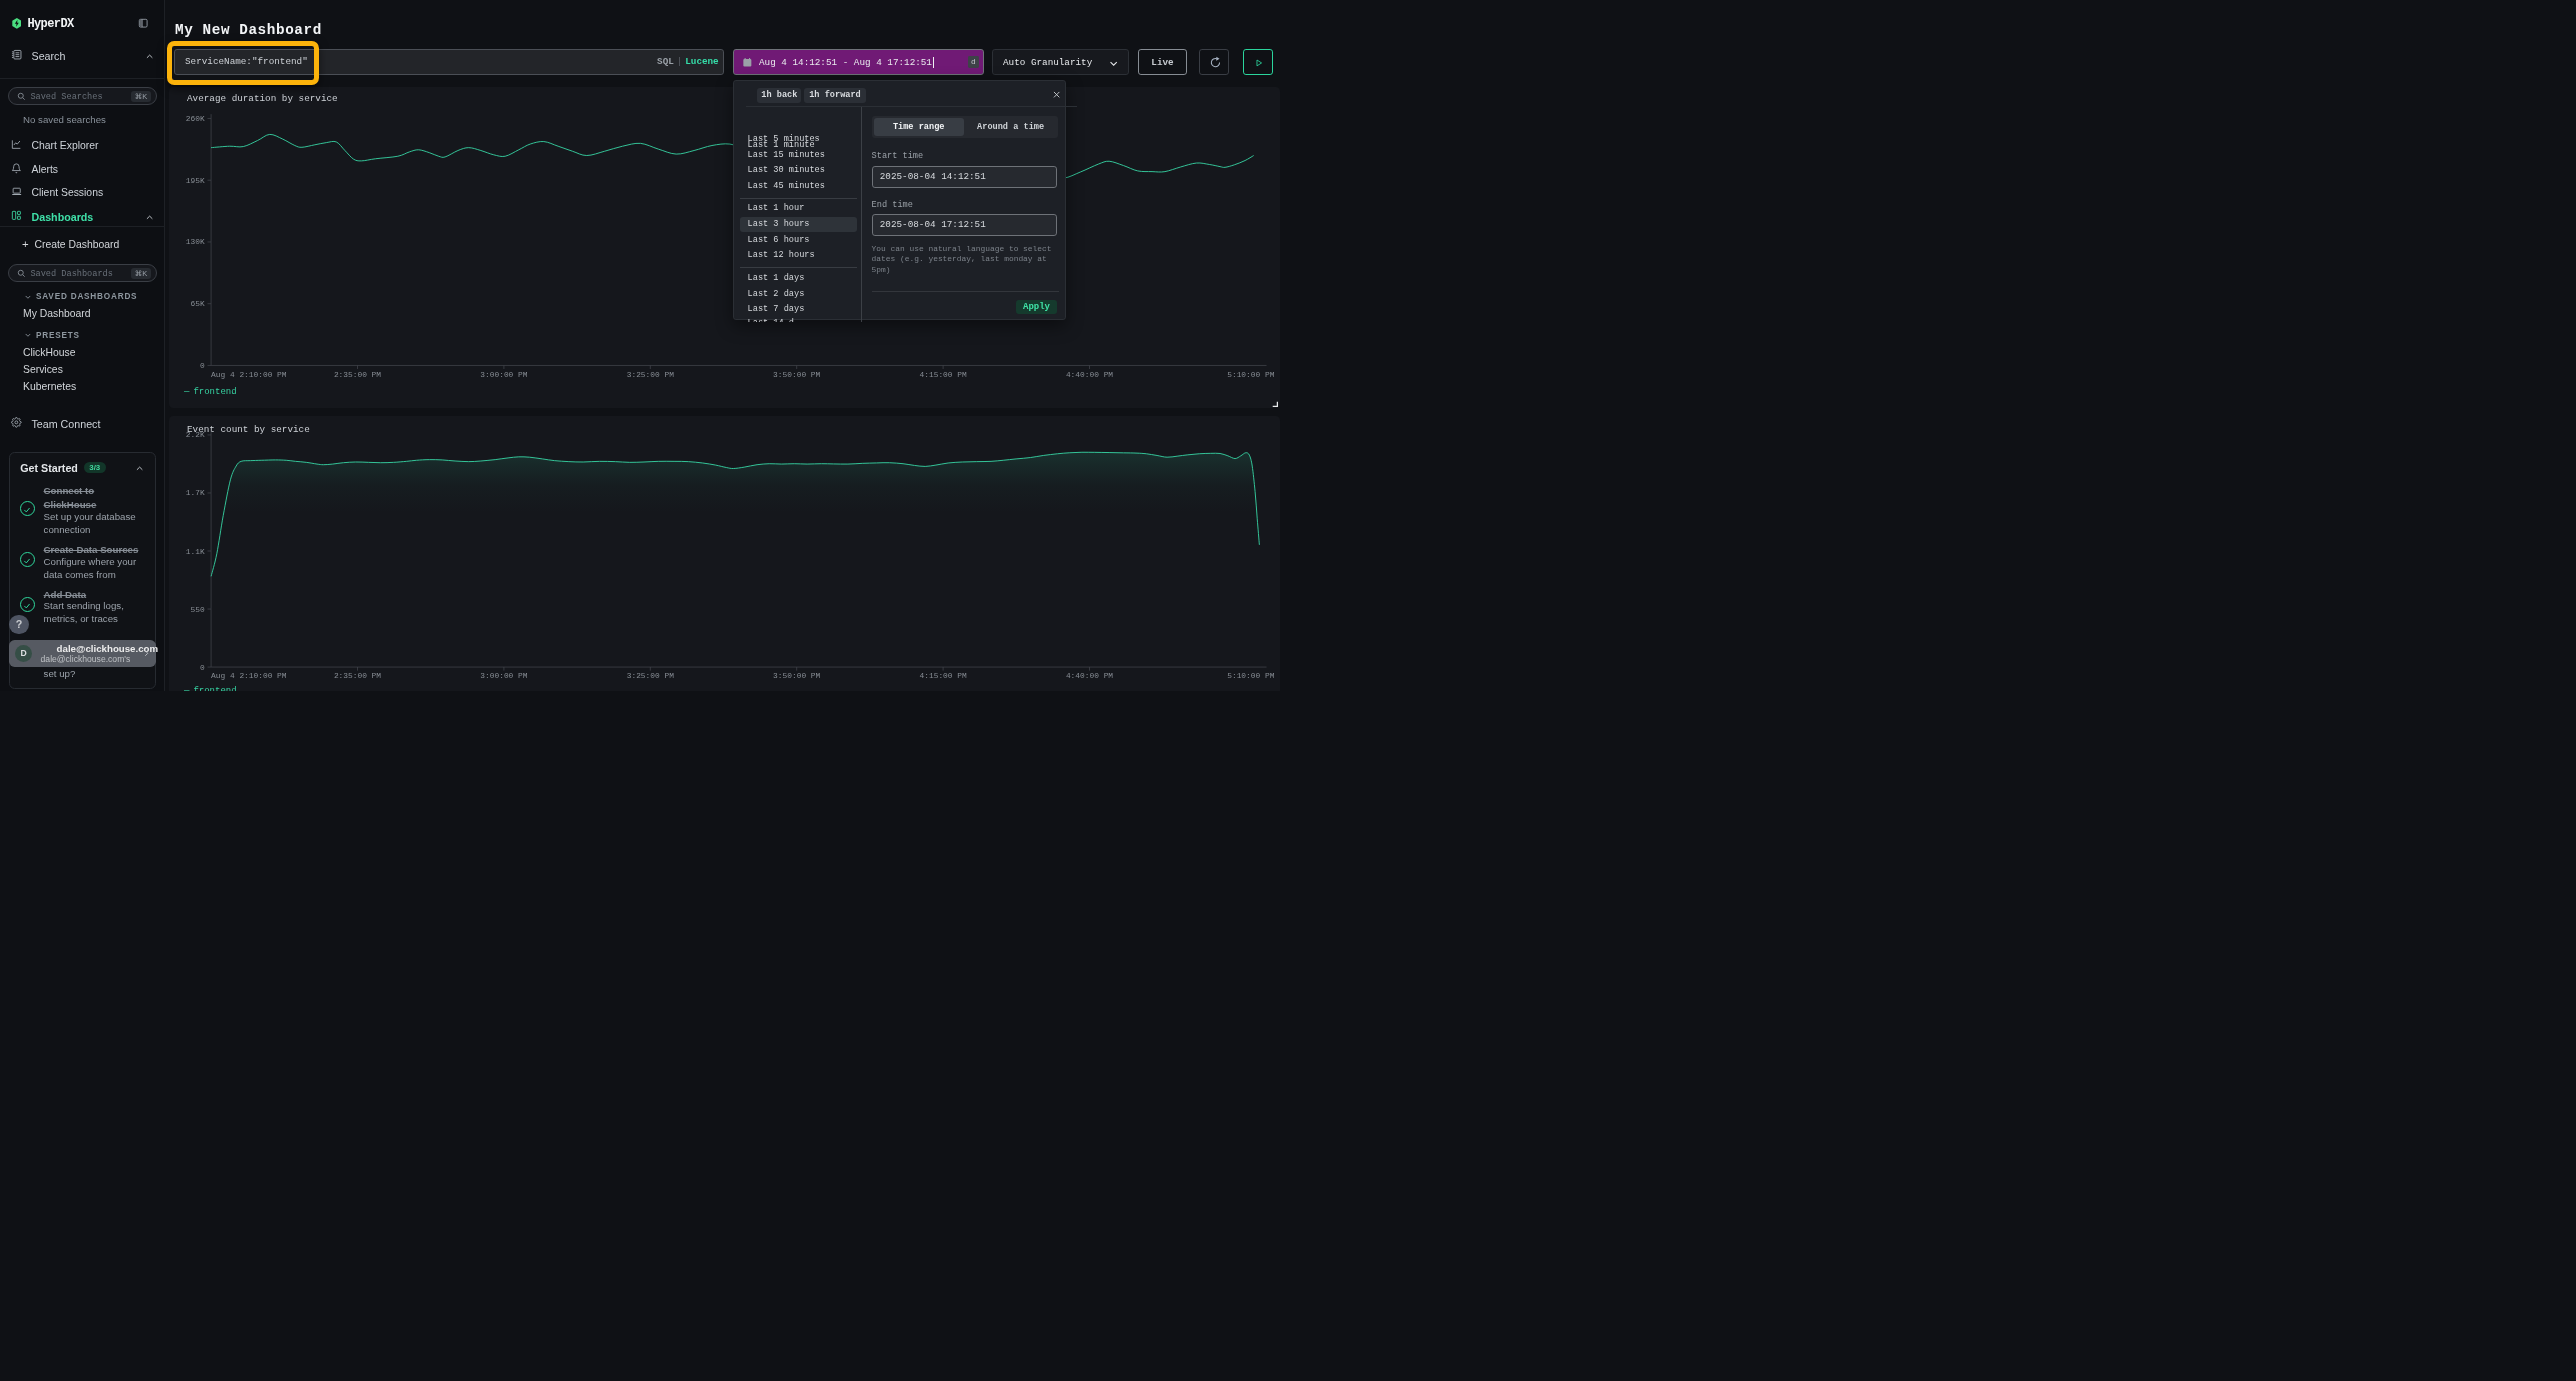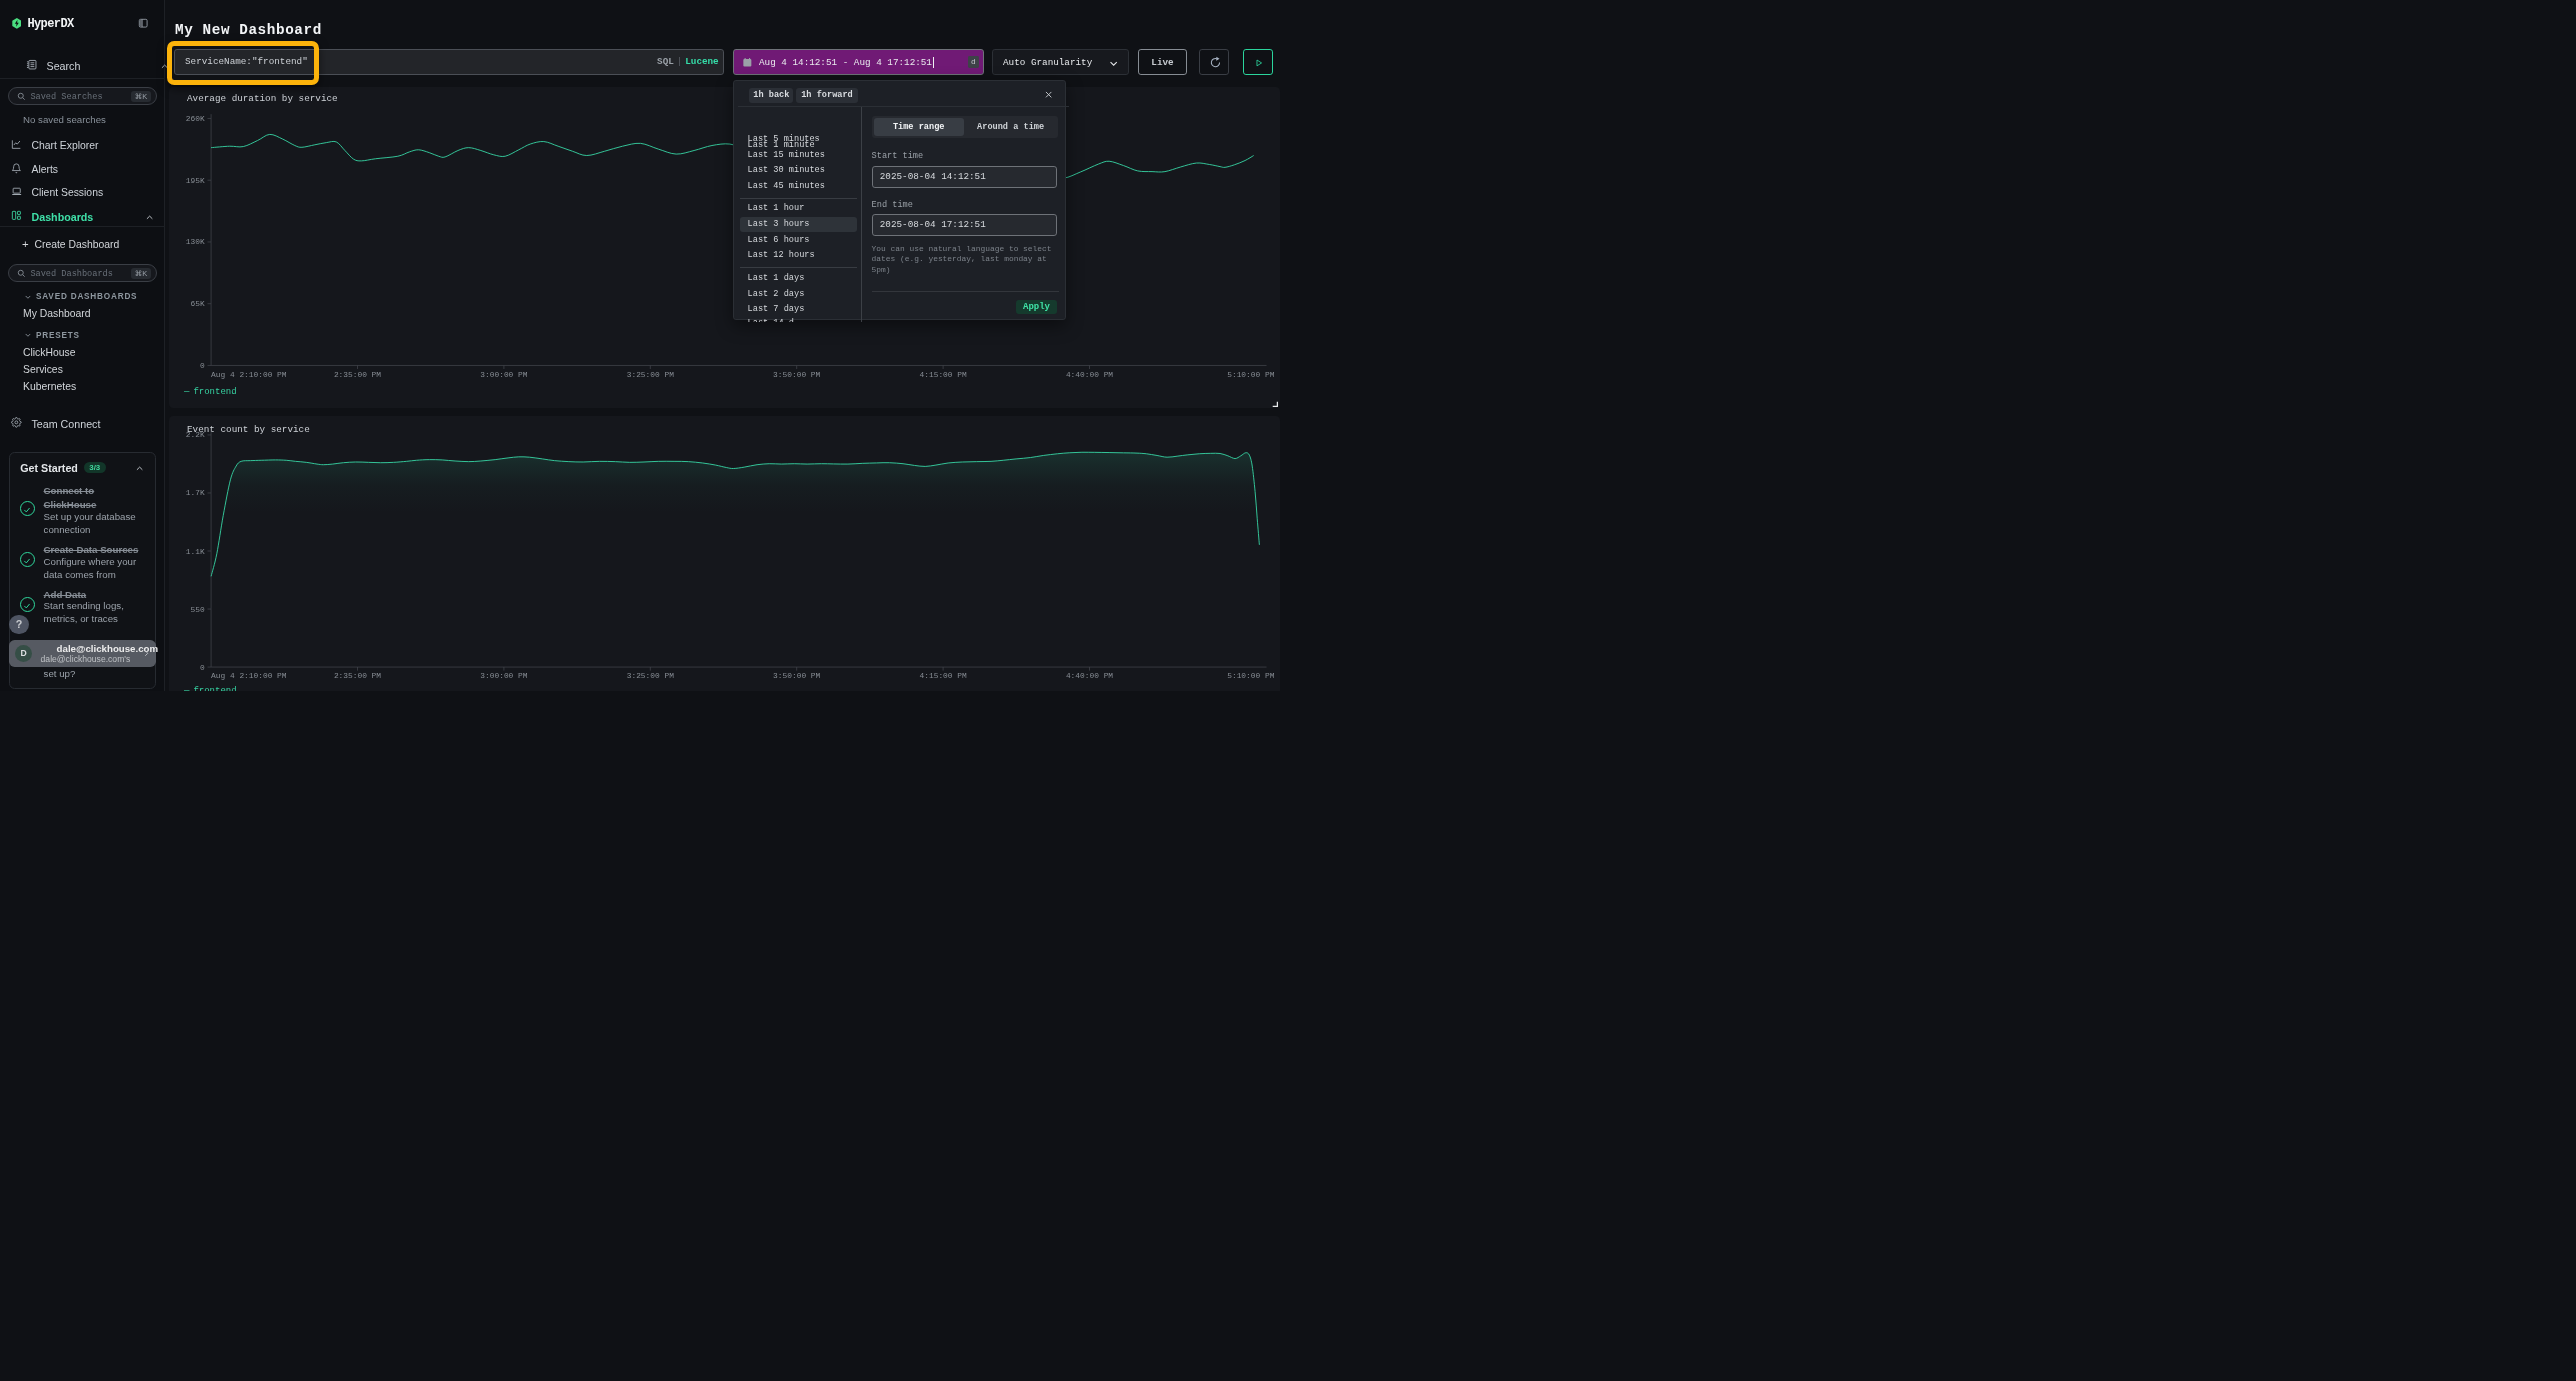--- a/index.html
+++ b/index.html
@@ -75,21 +75,21 @@
 .panel { position:absolute; background:#15171c; border-radius:4.3px; }
 .p1 { left:169px; top:87px; width:1111px; height:321px; }
 .p2 { left:169px; top:416px; width:1111px; height:275px; border-bottom-left-radius:0; border-bottom-right-radius:0;}
 .ptitle { position:absolute; font-family:"Liberation Mono",monospace; font-size:9.3px; color:#ced2d7; }
 .axlbl { font-family:"Liberation Mono",monospace; font-size:11px; fill:#878d94; }
 .legend { position:absolute; font-family:"Liberation Mono",monospace; font-size:9px; color:#36d0a0; }
 .resize { position:absolute; }
 
 .dd { position:absolute; left:733px; top:80px; width:333px; height:240px; background:#1d2026;
   border:0.7px solid #2b2f35; border-radius:2.9px; z-index:20; box-shadow:0 5.7px 17px rgba(0,0,0,.45); }
-.dd .hdr { position:absolute; left:4px; top:0; width:100%; height:26px; border-bottom:0.7px solid #2b2f35;padding-left:10px; }
+.dd .hdr { position:absolute; left:12px; top:0; width:100%; height:26px; border-bottom:0.7px solid #2b2f35;padding-left:10px; }
 .chip { position:absolute; top:6.8px; height:15px; background:#2b2f36; border-radius:2.9px;
   font-family:"Liberation Mono",monospace; font-size:8.6px; font-weight:bold; color:#dadde1;
   text-align:center; line-height:15px; }
 .dd .x { position:absolute; right:15.7px; top:8.6px; }
 .dd .list { position:absolute; left:0; top:26px; width:128px; height:215px; border-right:0.7px solid #3c4046; overflow:hidden; }
 .dd-item { position:absolute; left:5.7px; width:117px; height:15px; font-family:"Liberation Mono",monospace;
   font-size:8.6px; color:#d6d9dd; line-height:14.7px; padding-left:7.9px; border-radius:2.9px;}
 .dd-item.sel { background:#2e3339; }
 .dd-sep { position:absolute; left:5.7px; width:117px; border-top:0.7px solid #383c42; }
 .dd .right { position:absolute; left:129px; top:26px; width:204px; height:214px; }
@@ -118,21 +118,21 @@
 <polygon points="8.5,0 16.6,4.75 16.6,14.25 8.5,19 0.4,14.25 0.4,4.75" fill="#4ade80"></polygon>
 <path d="M9.6 3.2 L5.0 10.3 L8.0 10.3 L7.2 15.6 L12.0 8.3 L9.0 8.3 Z" fill="#0c0e10"></path>
 </svg>
 <div class="logo-text">HyperDX</div>
 <svg width="10.4" height="10.4" viewBox="0 0 24 24" fill="none" stroke="#9aa2ab" stroke-width="2" style="position:absolute;right:5px;top:5px;">
 <rect x="3" y="3" width="18" height="18" rx="3"></rect>
         <line x1="9.5" y1="3" x2="9.5" y2="21"></line>
         <rect x="4.6" y="4.6" width="3.9" height="14.8" fill="#9aa2ab" stroke="none" opacity="0.55"></rect>
 </svg>
 </div>
-<div class="nav-item" style="top:58px;margin-left:15px;">
+<div class="nav-item" style="top:48px;">
 <svg class="ic" width="11.4" height="11.4" viewBox="0 0 24 24" fill="none" stroke="#aeb6bf" stroke-width="1.8">
 <path d="M2 6h3M2 10h3M2 14h3M2 18h3"></path>
         <rect x="6" y="3" width="15" height="18" rx="2"></rect>
 <path d="M9.5 8h8M9.5 12h8M9.5 16h8"></path>
       </svg>
 <span class="tx" style="font-size:10.7px;">Search</span>
 <svg width="9.3" height="9.3" viewBox="0 0 24 24" fill="none" stroke="#c6cbd1" stroke-width="2.4" style="position:absolute;right:10.7px;top:4.3px;">
         <polyline points="5,15 12,8 19,15"></polyline>
       </svg>
 </div>

